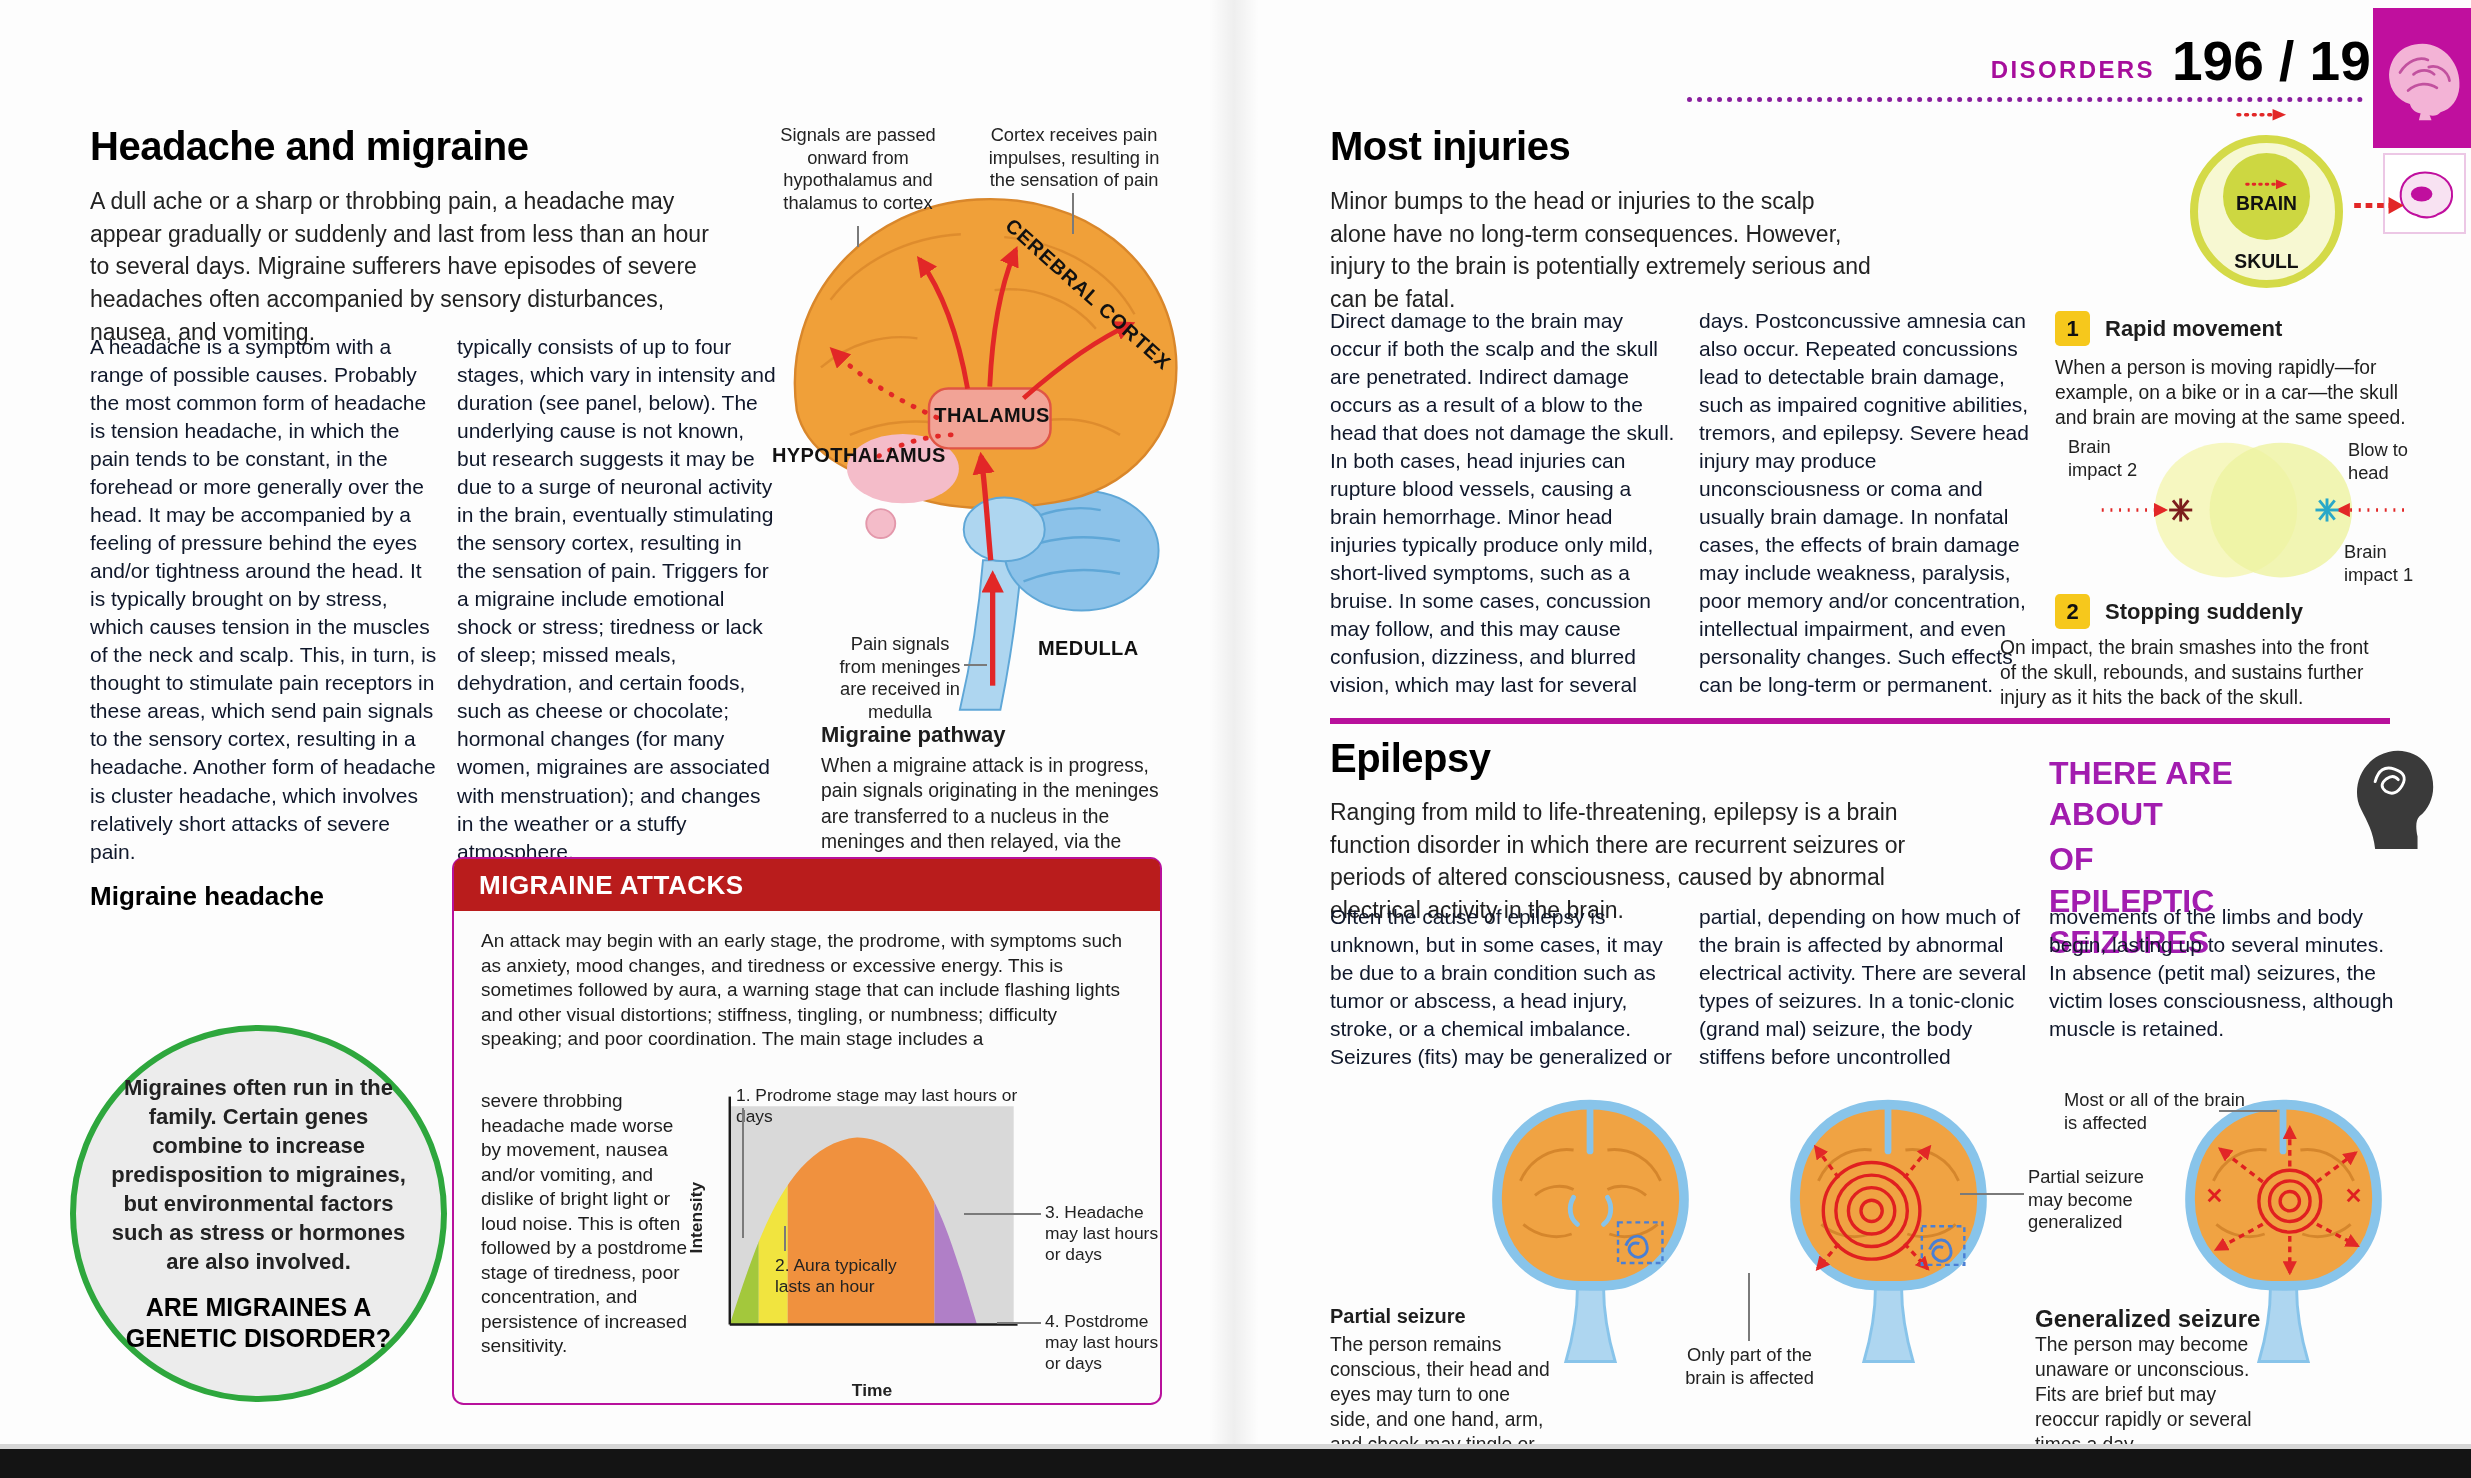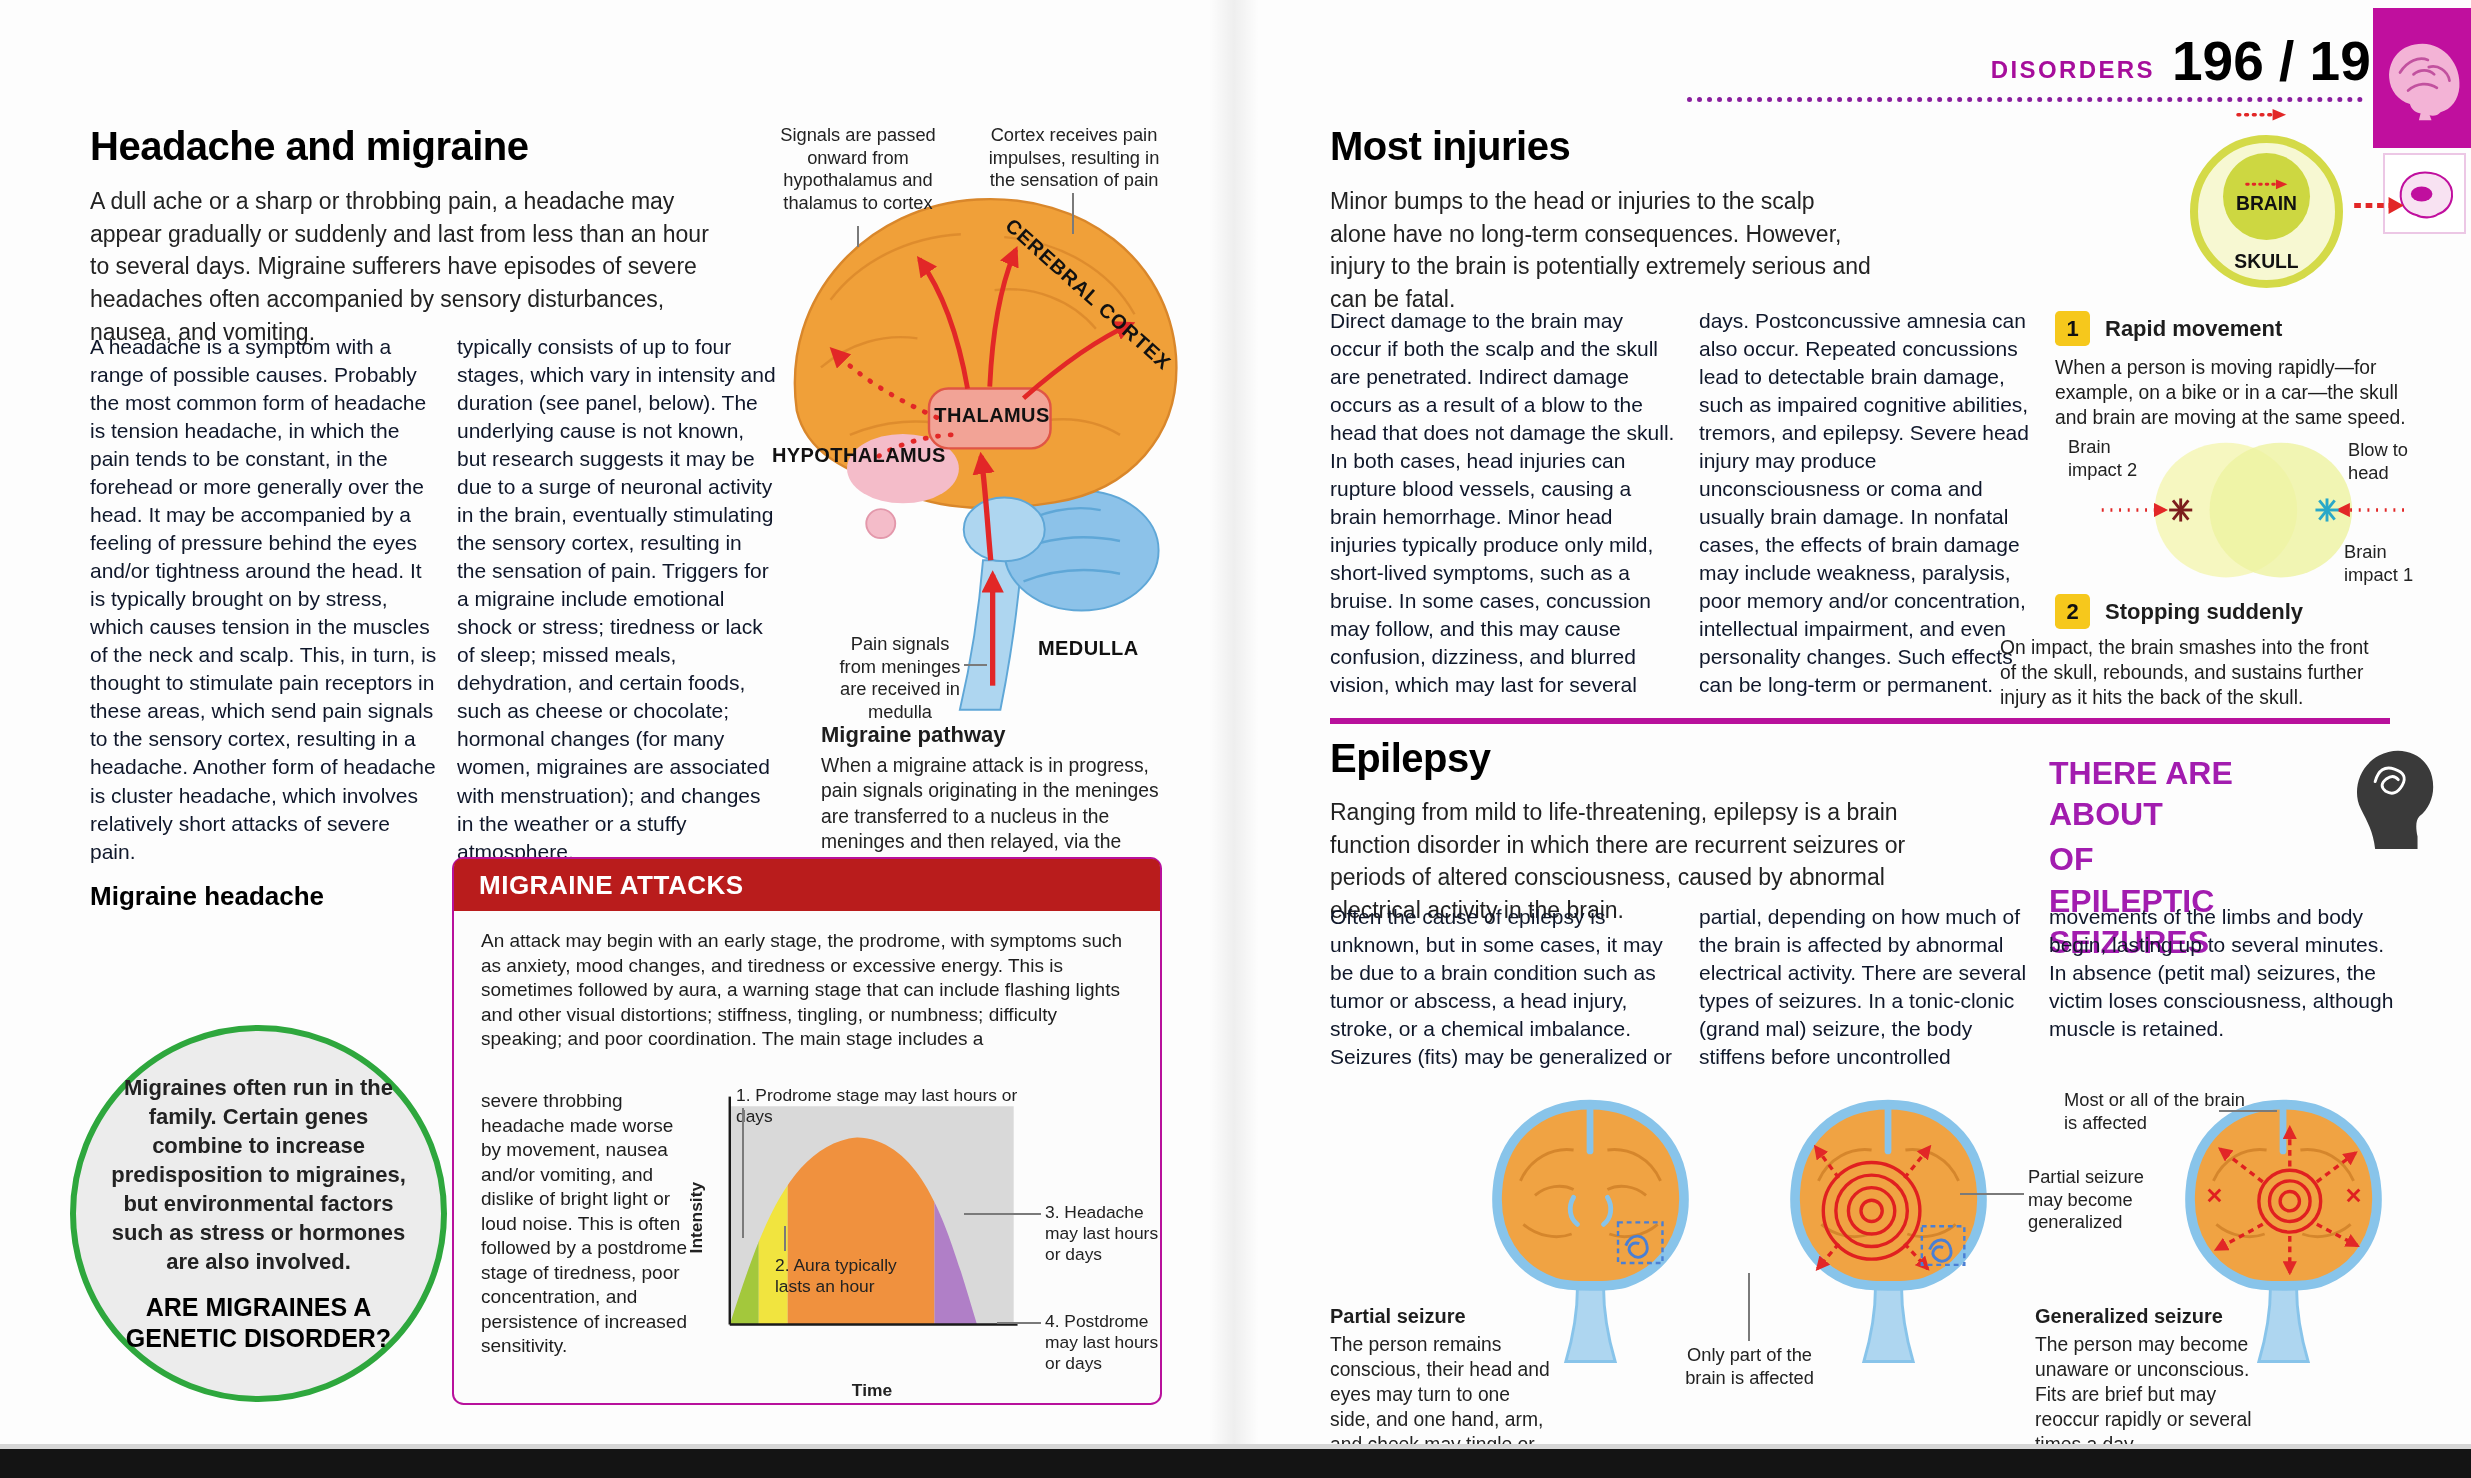--- a/index.html
+++ b/index.html
@@ -317,20 +317,20 @@
 
   <div class="lead" style="left:1748px; top:1273px; width:1.9px; height:68px;"></div>
   <div class="t tiny c" style="left:1682px; top:1344px; width:135px;">Only part of the brain is affected</div>
 
   <div class="t tiny" style="left:2064px; top:1089px; width:183px;">Most or all of the brain is affected</div>
   <div class="lead" style="left:2219px; top:1110px; width:58px; height:1.9px;"></div>
 
   <div class="t tiny" style="left:2028px; top:1166px; width:154px;">Partial seizure may become generalized</div>
   <div class="lead" style="left:1960px; top:1193px; width:64px; height:1.9px;"></div>
 
-  <div class="t b" style="left:2035px; top:1305px; font-size:20px;">Generalized seizure</div>
+  <div class="t b" style="left:2035px; top:1305px; font-size:24px;">Generalized seizure</div>
   <div class="t" style="left:2035px; top:1332px; width:217px; font-size:19.3px; line-height:1.3; color:#222;">The person may become unaware or unconscious. Fits are brief but may reoccur rapidly or several times a day.</div>
 
   <div id="gutter"></div>
   <div id="bottom-edge-light"></div>
   <div id="bottom-edge"></div>
 </div>
 
 
 </body></html>

